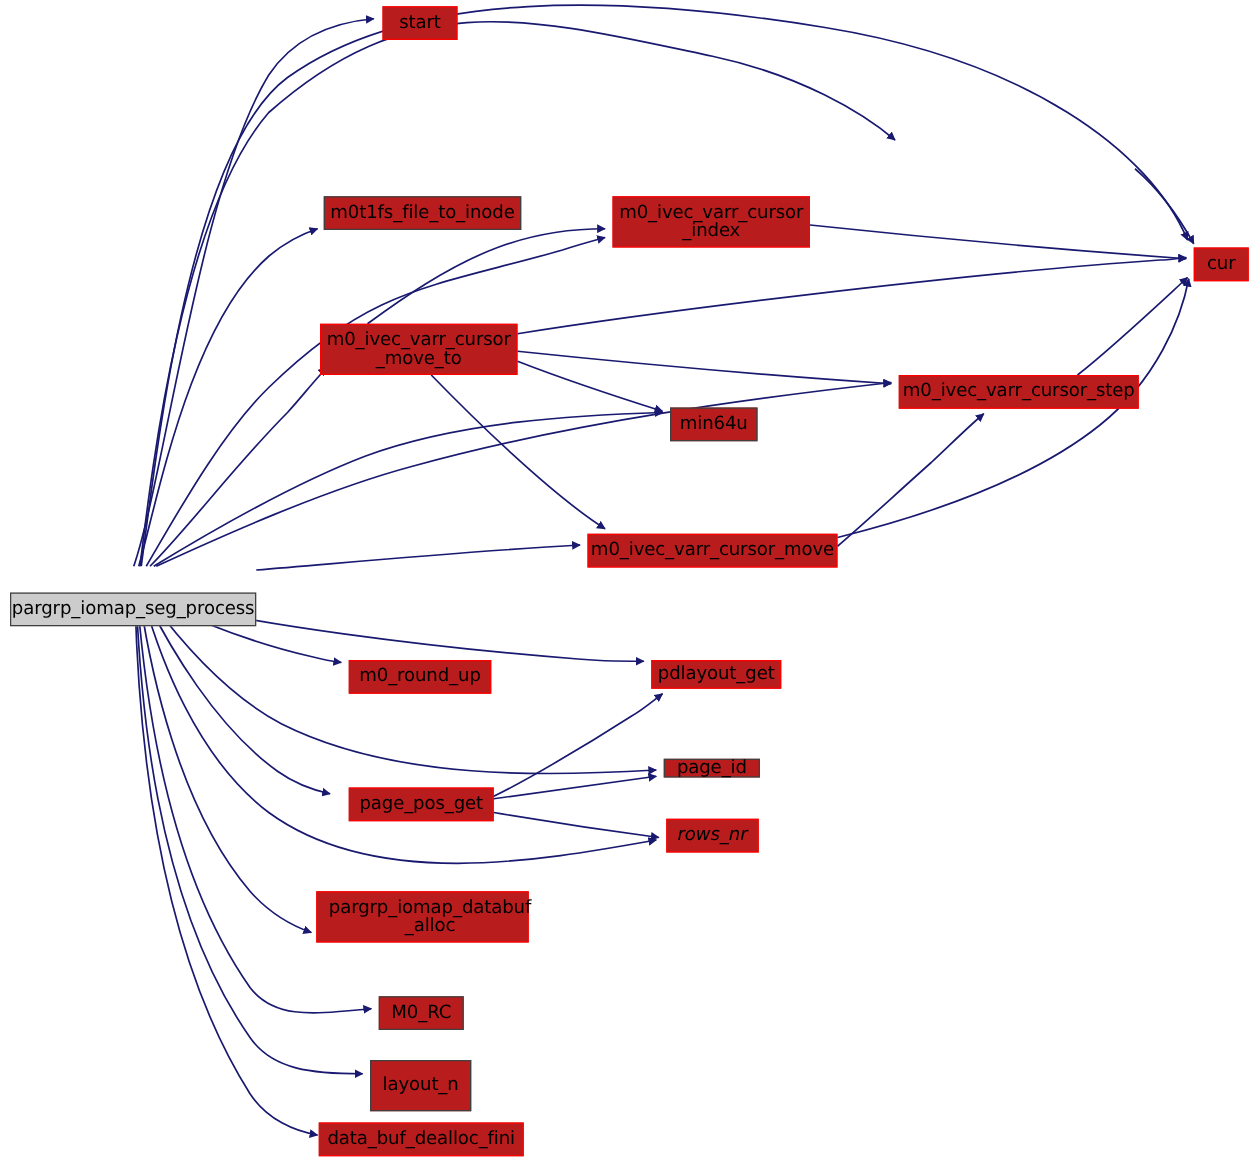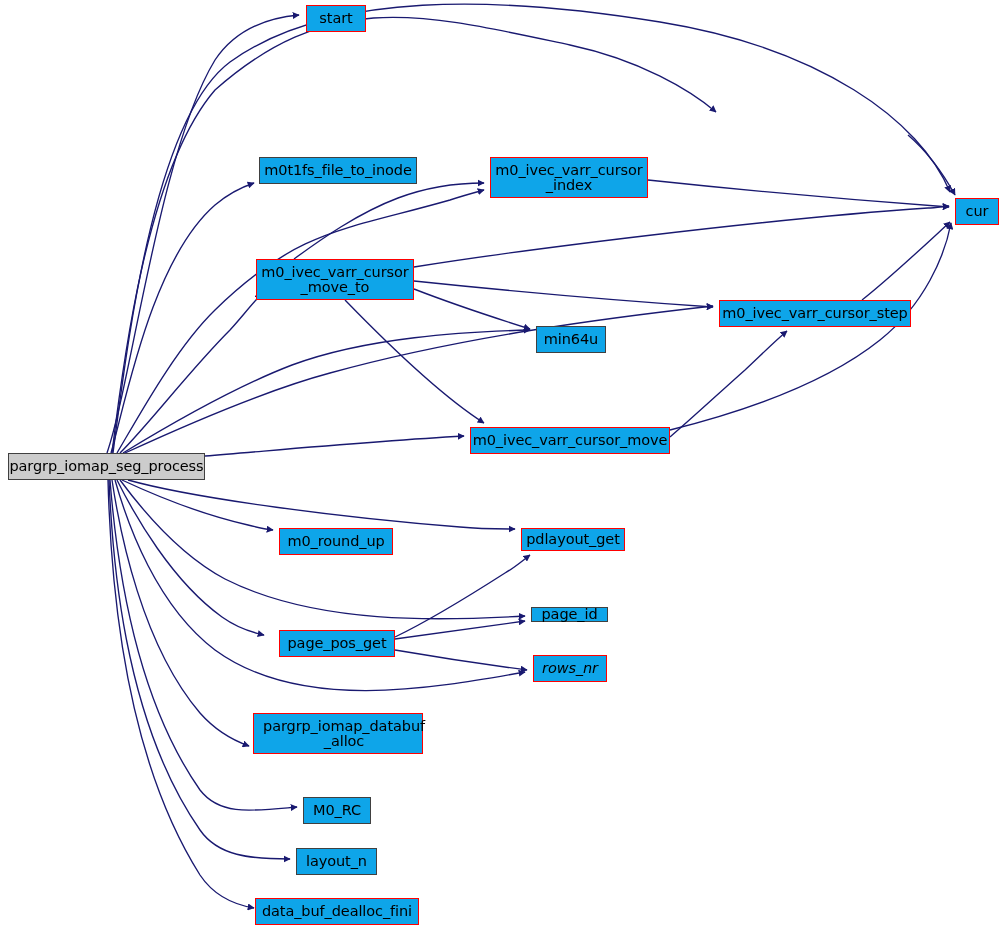--- a/index.html
+++ b/index.html
@@ -20,30 +20,31 @@
   .node{
     position:absolute;
     box-sizing:border-box;
     display:flex;
     align-items:center;
     justify-content:center;
     text-align:center;
     font-size:14.5px;
     line-height:15px;
     color:#000000;
-    background:#0ea5e9;
+    background:#b91c1c;
     white-space:pre;
     letter-spacing:-0.1px;
     z-index:5;
   }
   .node.red{ border:1.4px solid #ff0000; }
   .node.black{ border:1.4px solid #404040; }
   .node.root{
     border:1.4px solid #404040;
     background:#cccccc;
+    margin-top:21px;
   }
 </style>
 </head>
 <body>
 
 <div id="canvas">
 
   <svg id="edges" viewBox="0 0 1007 931" xmlns="http://www.w3.org/2000/svg">
     <defs>
       <marker id="arrow" viewBox="0 0 10 10" refX="9" refY="5" markerWidth="5.2" markerHeight="5.2" orient="auto-start-reverse">
@@ -145,17 +146,17 @@
 
   <div class="node red" style="left:279px;top:630px;width:116px;height:27px;">page_pos_get</div>
 
   <div class="node red" style="left:533px;top:655px;width:74px;height:27px;font-style:italic;">rows_nr</div>
 
   <div class="node red" style="left:253px;top:713px;width:170px;height:41px;padding-left:12px;">pargrp_iomap_databuf
 _alloc</div>
 
   <div class="node black" style="left:303px;top:797px;width:68px;height:27px;">M0_RC</div>
 
-  <div class="node black" style="left:296px;top:848px;width:81px;height:27px;">layout_n</div>
+  <div class="node black" style="left:296px;top:848px;width:81px;height:41px;">layout_n</div>
 
   <div class="node red" style="left:255px;top:898px;width:164px;height:27px;">data_buf_dealloc_fini</div>
 
 </div>
 
 </body></html>

